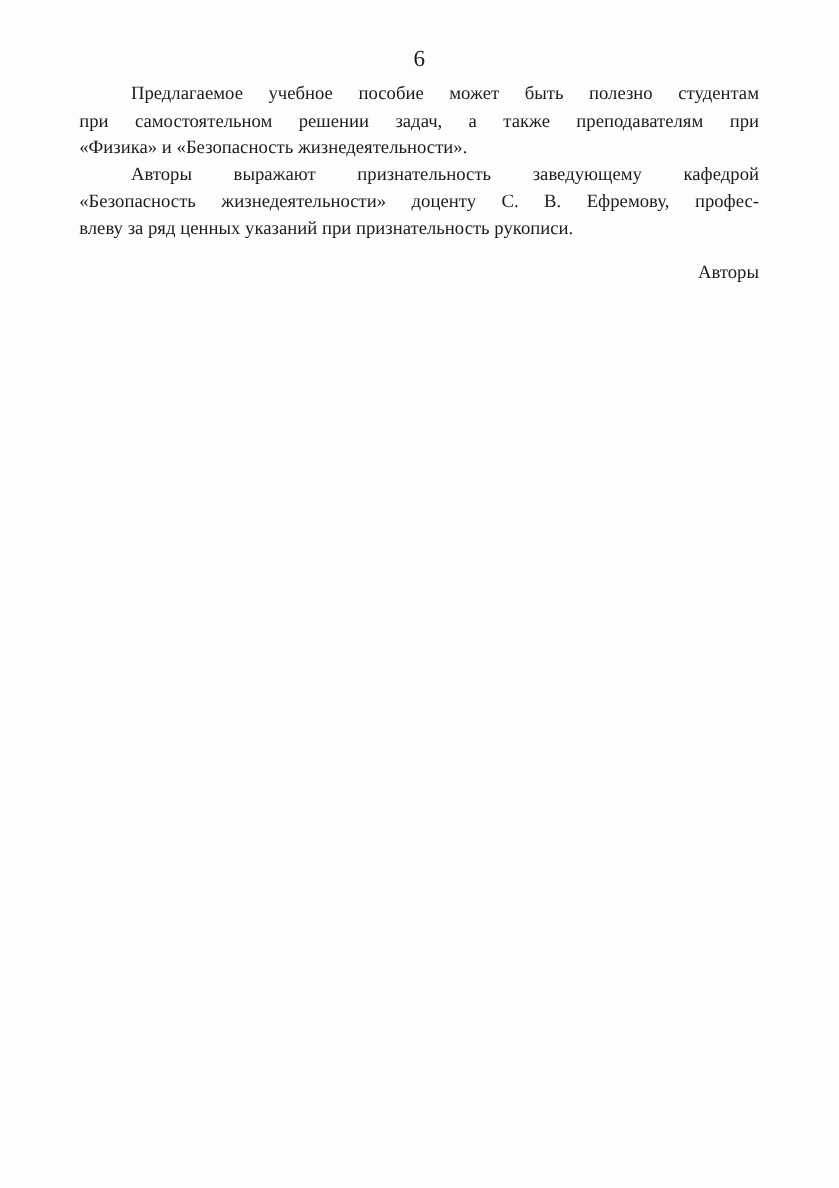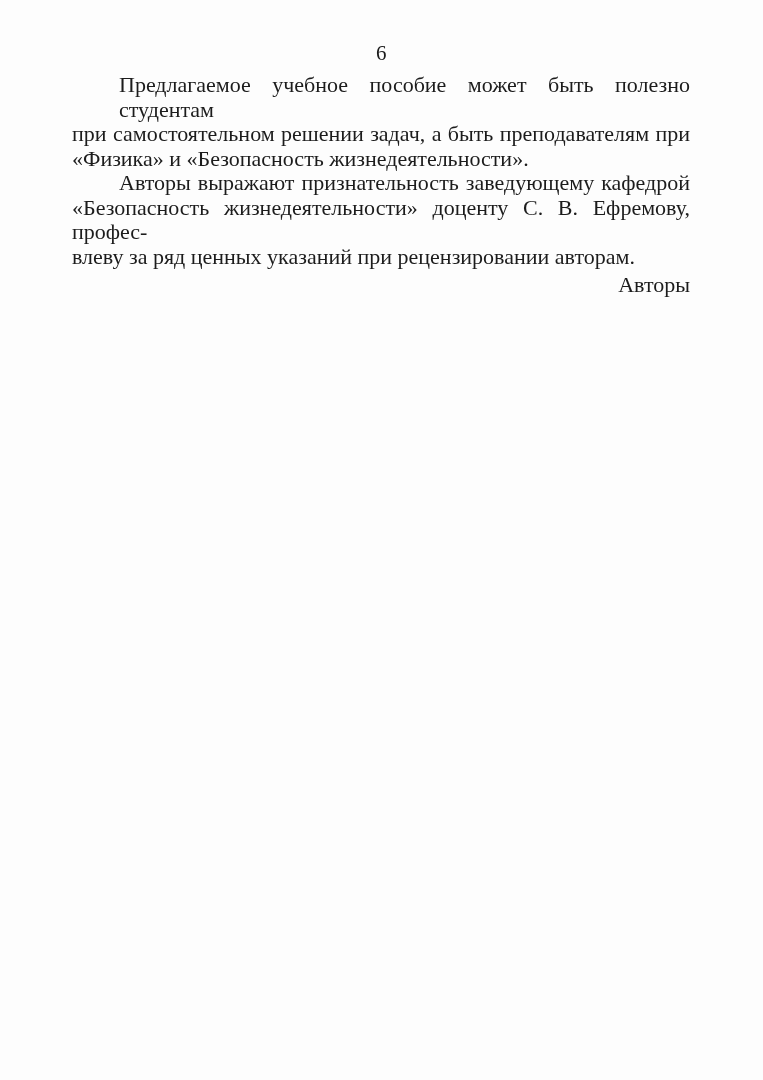--- a/index.html
+++ b/index.html
@@ -30,21 +30,21 @@
     text-align: center;
     font-size: 21px;
     line-height: 26px;
     letter-spacing: 0.5px;
   }
   .text-block {
     position: absolute;
     left: 72px;
     top: 73px;
     width: 618px;
-    font-size: 22px;
+    font-size: 17px;
     line-height: 24.5px;
   }
   .para {
     margin: 0;
     padding: 0;
   }
   .line {
     display: block;
     white-space: normal;
   }
@@ -54,41 +54,41 @@
   }
   .line.first {
     padding-left: 47px;
   }
   .line.last {
     text-align: left;
     text-align-last: left;
   }
   .signature {
     display: block;
-    margin-top: 4px;
+    margin-top: 16px;
     text-align: right;
   }
 </style>
 </head>
 <body>
 
 <div class="page">
 
   <div class="page-number">6</div>
 
   <div class="text-block">
 
     <div class="para">
       <div class="line just first">Предлагаемое учебное пособие может быть полезно студентам</div>
-      <div class="line just">при самостоятельном решении задач, а быть преподавателям при</div>
+      <div class="line just">при самостоятельном решении задач, а также преподавателям при</div>
       <div class="line last">«Физика» и «Безопасность жизнедеятельности».</div>
     </div>
 
     <div class="para">
       <div class="line just first">Авторы выражают признательность заведующему кафедрой</div>
       <div class="line just">«Безопасность жизнедеятельности» доценту С. В. Ефремову, профес-</div>
-      <div class="line last">влеву за ряд ценных указаний при рецензировании авторам.</div>
+      <div class="line last">влеву за ряд ценных указаний при признательность рукописи.</div>
     </div>
 
     <div class="signature">Авторы</div>
 
   </div>
 </div>
 
 </body></html>

